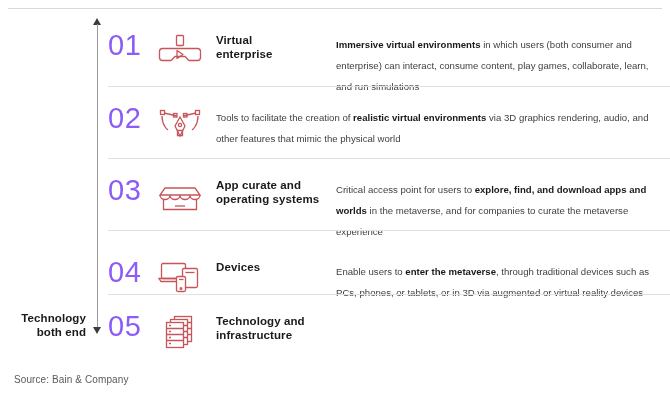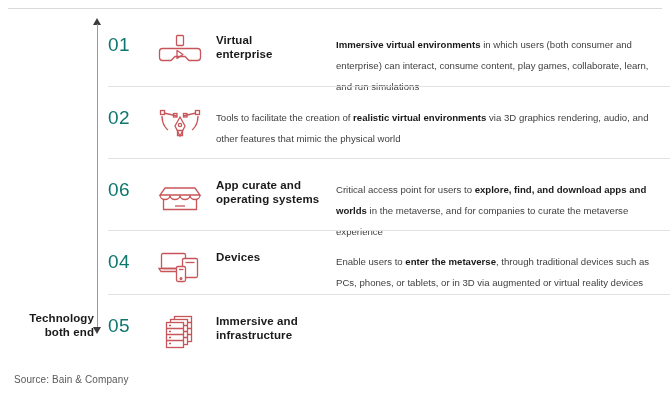--- a/index.html
+++ b/index.html
@@ -34,40 +34,40 @@
     border-left:4px solid transparent;border-right:4px solid transparent;
     border-top:7px solid #3c3c3c;
   }
 
   .axis-label{
     position:absolute;
     font-size:11.5px;font-weight:bold;color:#1a1a1a;
     text-align:right;line-height:14px;letter-spacing:.1px;
   }
   .axis-label.top{left:0px;top:19px;width:86px;}
-  .axis-label.bottom{left:0px;top:311px;width:86px;margin-left:8px;}
+  .axis-label.bottom{left:0px;top:311px;width:86px;}
   .axis-label .l2{display:block;}
 
   
   .rows{position:absolute;left:108px;top:14px;width:562px;}
   .row{
     position:relative;
     display:flex;align-items:flex-start;
     box-sizing:border-box;
   }
   .row + .row{border-top:1px solid #e2e2e2;}
   .r1{height:72px;padding-top:14px;}
   .r2{height:72px;padding-top:14px;}
   .r3{height:72px;padding-top:14px;}
-  .r4{height:64px;padding-top:14px;}
+  .r4{height:64px;padding-top:24px;}
   .r5{height:70px;padding-top:14px;}
 
   .num{
     width:48px;flex:0 0 48px;
-    font-size:19px;color:#0f766e;
+    font-size:29px;color:#8b5cf6;
     font-weight:300;line-height:30px;
     letter-spacing:.5px;
     padding-top:2px;
   }
   .icon{
     width:60px;flex:0 0 60px;
     height:42px;
     display:flex;align-items:flex-start;justify-content:flex-start;
     padding-top:1px;
   }
@@ -142,21 +142,21 @@
           <rect x="27.5" y="11.5" width="3.5" height="3.5"></rect>
           <path d="M24 15l5 9-5 10-5-10z"></path>
           <path d="M21.5 28.5h5v5h-5z"></path>
           <circle cx="24" cy="23" r="1.6"></circle>
         </svg>
       </div>
       <div class="desc">Tools to facilitate the creation of <b>realistic virtual environments</b> via 3D graphics rendering, audio, and other features that mimic the physical world</div>
     </div>
 
     <div class="row r3">
-      <div class="num">06</div>
+      <div class="num">03</div>
       <div class="icon">
         <svg width="48" height="42" viewBox="0 0 48 42" fill="none" stroke="#c8555a" stroke-width="1.3">
           <path d="M9 14h30l5 7H4z"></path>
           <path d="M4 21c0 3 2.6 4.5 5 4.5S14 24 14 21c0 3 2.6 4.5 5 4.5S24 24 24 21c0 3 2.6 4.5 5 4.5S34 24 34 21c0 3 2.6 4.5 5 4.5S44 24 44 21"></path>
           <path d="M7.5 25.5v10h33v-10"></path>
           <path d="M19 32h10"></path>
         </svg>
       </div>
       <div class="title">
         <span>App curate and</span><br>
@@ -191,21 +191,21 @@
           <rect x="18.5" y="6.5" width="17" height="25" fill="#ffffff"></rect>
           <path d="M18.5 12.5h17M18.5 18.5h17M18.5 24.5h17"></path>
           <rect x="14.5" y="9.5" width="17" height="25" fill="#ffffff"></rect>
           <path d="M14.5 15.5h17M14.5 21.5h17M14.5 27.5h17"></path>
           <rect x="10.5" y="12.5" width="17" height="25" fill="#ffffff"></rect>
           <path d="M10.5 18.5h17M10.5 24.5h17M10.5 30.5h17"></path>
           <path d="M13 15.5h2M13 21.5h2M13 27.5h2M13 33.5h2"></path>
         </svg>
       </div>
       <div class="title">
-        <span>Immersive and</span><br>
+        <span>Technology and</span><br>
         <span>infrastructure</span>
       </div>
     </div>
 
   </div>
 
   <div class="source">Source: Bain &amp; Company</div>
 </div>
 
 </body></html>

